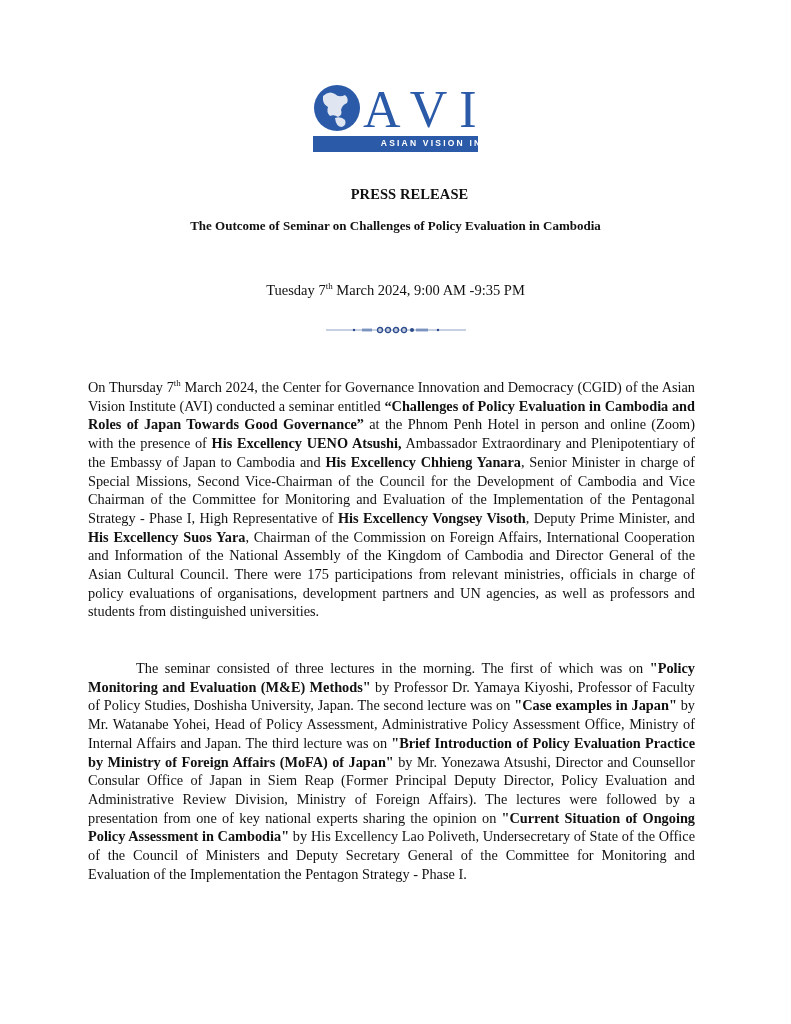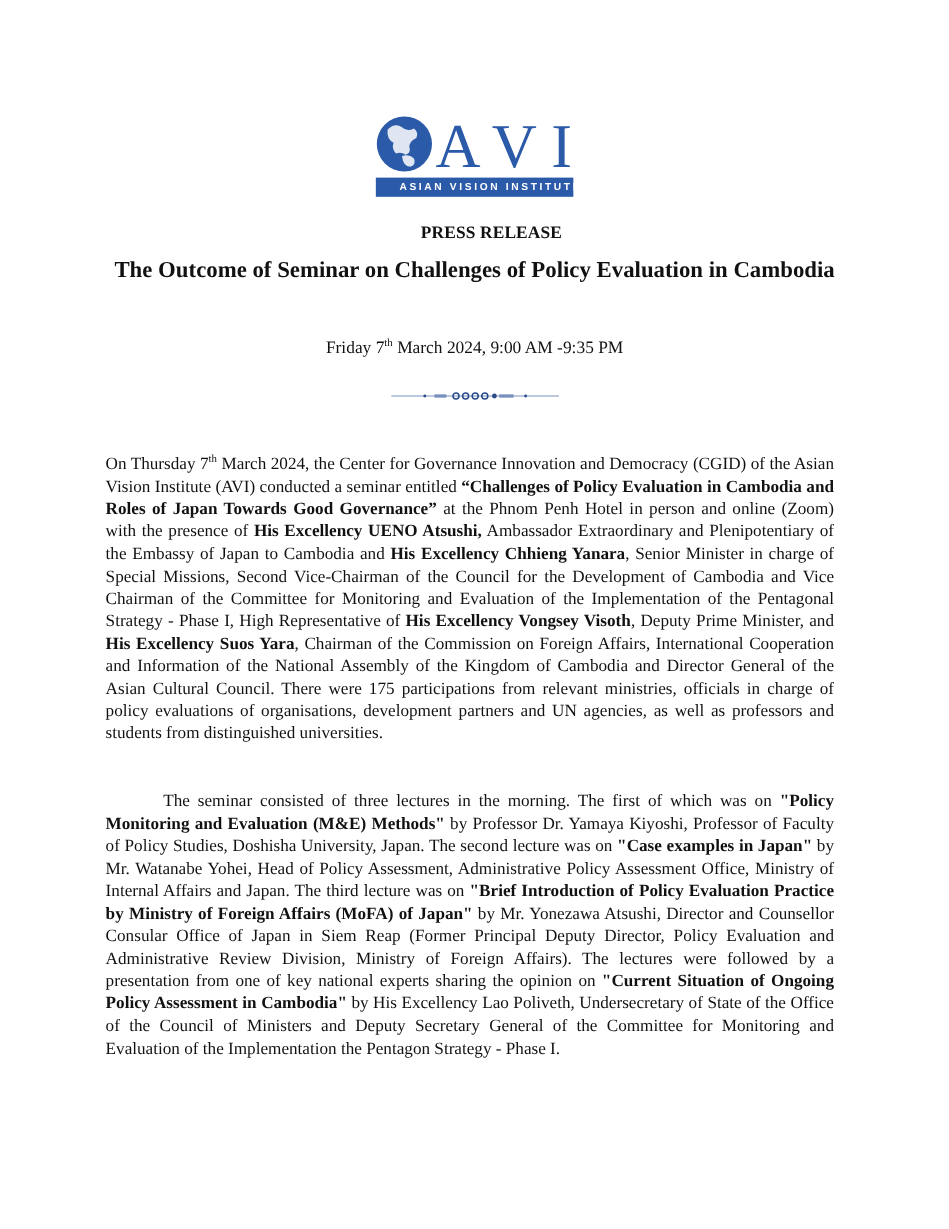--- a/index.html
+++ b/index.html
@@ -1,22 +1,22 @@
 <!DOCTYPE html>
 <html><head>
 <meta charset="utf-8">
 <style>
   html, body { margin: 0; padding: 0; background: #ffffff; }
   body { width: 791px; height: 1024px; position: relative; overflow: hidden;
          font-family: "Liberation Serif", "DejaVu Serif", serif; color: #111; }
-  .logo { position: absolute; left: 313px; top: 94px; width: 165px; height: 72px; }
+  .logo { position: absolute; left: 313px; top: 82px; width: 165px; height: 72px; }
   .press { position: absolute; top: 186px; left: 0; width: 791px; text-align: center;
            font-weight: bold; font-size: 14.5px; letter-spacing: 0.1px; margin-left: 14px; }
   .title { position: absolute; top: 215px; left: 60px; width: 671px; text-align: center;
-           font-weight: bold; font-size: 19px; line-height: 22px; }
+           font-weight: bold; font-size: 13px; line-height: 22px; }
   .meta { position: absolute; top: 281px; left: 0; width: 791px; text-align: center;
           font-size: 14.5px; line-height: 19px; }
   .meta sup { font-size: 9px; line-height: 0; }
   .divider { position: absolute; top: 325px; left: 326px; width: 140px; height: 10px; }
   .body { position: absolute; left: 88px; width: 607px; font-size: 14.3px; line-height: 18.7px;
           text-align: justify; }
   .p1 { top: 378px; }
   .p2 { top: 659px; }
   .p2 .indent { display: inline-block; width: 48px; }
   .body sup { font-size: 9px; line-height: 0; }
@@ -26,30 +26,30 @@
 <body>
 
 <div class="logo">
   <svg width="165" height="72" viewBox="0 0 165 72">
     <circle cx="24" cy="26" r="23" fill="#2a5aa8"></circle>
     <path d="M10 14 q6 -6 12 -2 q4 4 10 1 q4 3 2 8 q-5 2 -6 7 q2 5 -3 7 q-4 -3 -8 -1 q-4 -4 -2 -9 q-6 -3 -5 -11z" fill="#ffffff" opacity="0.85"></path>
     <path d="M22 36 q6 -2 10 2 q2 5 -3 7 q-6 0 -7 -9z" fill="#ffffff" opacity="0.85"></path>
     <text x="50" y="45" font-family="Liberation Serif, serif" font-size="52" fill="#2a5aa8">A V I</text>
     <rect x="0" y="54" width="165" height="16" fill="#2a5aa8"></rect>
   </svg>
-  <div style="position:absolute;left:0;top:56px;width:192px;text-align:center;color:#fff;font-family:'Liberation Sans',sans-serif;font-weight:bold;font-size:8.5px;letter-spacing:2.2px;">ASIAN VISION INSTITUTE</div>
+  <div style="position:absolute;left:0;top:56px;width:192px;text-align:center;color:#fff;font-family:'Liberation Sans',sans-serif;font-weight:bold;font-size:8.5px;letter-spacing:2.2px;padding-left:48px;">ASIAN VISION INSTITUTE</div>
 </div>
 
 <div class="press">PRESS RELEASE</div>
 <div class="title">
   <div>The Outcome of Seminar on Challenges of Policy Evaluation in Cambodia</div>
 </div>
 
 <div class="meta">
-  <div><span>Friday 7</span><sup>th</sup><span> March 2024, 9:00 AM -9:35 PM</span></div>
+  <div><span>Tuesday 7</span><sup>th</sup><span> March 2024, 9:00 AM -9:35 PM</span></div>
 </div>
 
 <svg class="divider" viewBox="0 0 140 10">
   <line x1="0" y1="5" x2="140" y2="5" stroke="#3a5a9a" stroke-width="0.8" opacity="0.7"></line>
   <circle cx="28" cy="5" r="1.2" fill="#2a4a8a"></circle>
   <circle cx="112" cy="5" r="1.2" fill="#2a4a8a"></circle>
   <rect x="36" y="3.5" width="10" height="3" fill="#4a6aaa" opacity="0.6"></rect>
   <circle cx="54" cy="5" r="2.5" fill="none" stroke="#2a4a8a" stroke-width="1.3"></circle>
   <circle cx="62" cy="5" r="2.5" fill="none" stroke="#2a4a8a" stroke-width="1.3"></circle>
   <circle cx="70" cy="5" r="2.5" fill="none" stroke="#2a4a8a" stroke-width="1.3"></circle>

